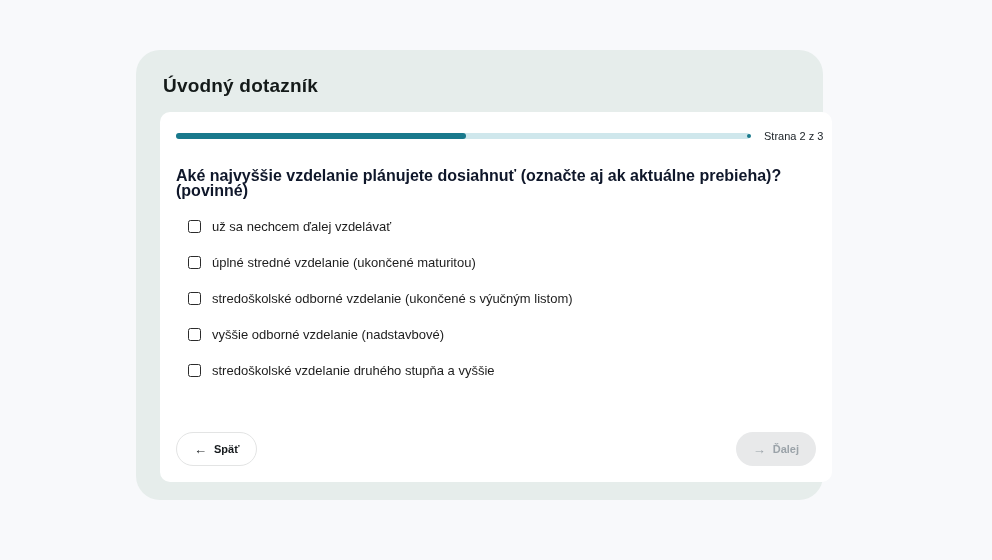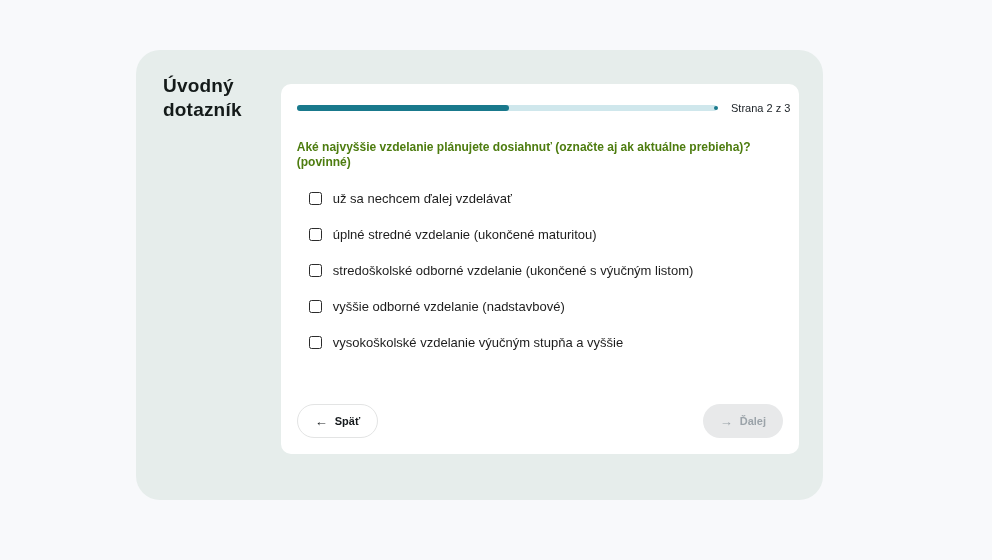--- a/index.html
+++ b/index.html
@@ -12,21 +12,21 @@
     overflow: hidden;
   }
   .survey-card {
     position: absolute;
     left: 136px; top: 50px;
     width: 687px; height: 450px;
     background: #e6edeb;
     border-radius: 24px;
     padding: 24px 24px 18px 24px;
     display: flex;
-    flex-direction: row;
+    flex-direction: column;
   }
   .page-title {
     font-size: 19px;
     font-weight: 600;
     color: #141a19;
     letter-spacing: 0.2px;
     padding-left: 3px;
     height: 28px;
     line-height: 24px;
   }
@@ -67,23 +67,23 @@
   }
   .progress-label {
     font-size: 11px;
     color: #20262b;
     margin-left: 14px;
     white-space: nowrap;
     width: 52px;
     text-align: right;
   }
   .question-text {
-    font-size: 12px;
+    font-size: 16px;
     font-weight: 700;
-    color: #4d7c0f;
+    color: #0f172a;
     line-height: 15px;
     margin-bottom: 10px;
   }
   .options { padding-left: 12px; }
   .option-row {
     height: 36px;
     display: flex;
     align-items: center;
     cursor: pointer;
   }
@@ -165,21 +165,21 @@
       <div class="option-row">
         <span class="checkbox" role="checkbox" aria-checked="false"></span>
         <span class="option-label">stredoškolské odborné vzdelanie (ukončené s výučným listom)</span>
       </div>
       <div class="option-row">
         <span class="checkbox" role="checkbox" aria-checked="false"></span>
         <span class="option-label">vyššie odborné vzdelanie (nadstavbové)</span>
       </div>
       <div class="option-row">
         <span class="checkbox" role="checkbox" aria-checked="false"></span>
-        <span class="option-label">vysokoškolské vzdelanie výučným stupňa a vyššie</span>
+        <span class="option-label">stredoškolské vzdelanie druhého stupňa a vyššie</span>
       </div>
     </div>
 
     <div class="footer">
       <button class="btn btn-back">
         <span class="arrow">←</span>
         <span>Späť</span>
       </button>
       <button class="btn btn-next" disabled="">
         <span class="arrow">→</span>

